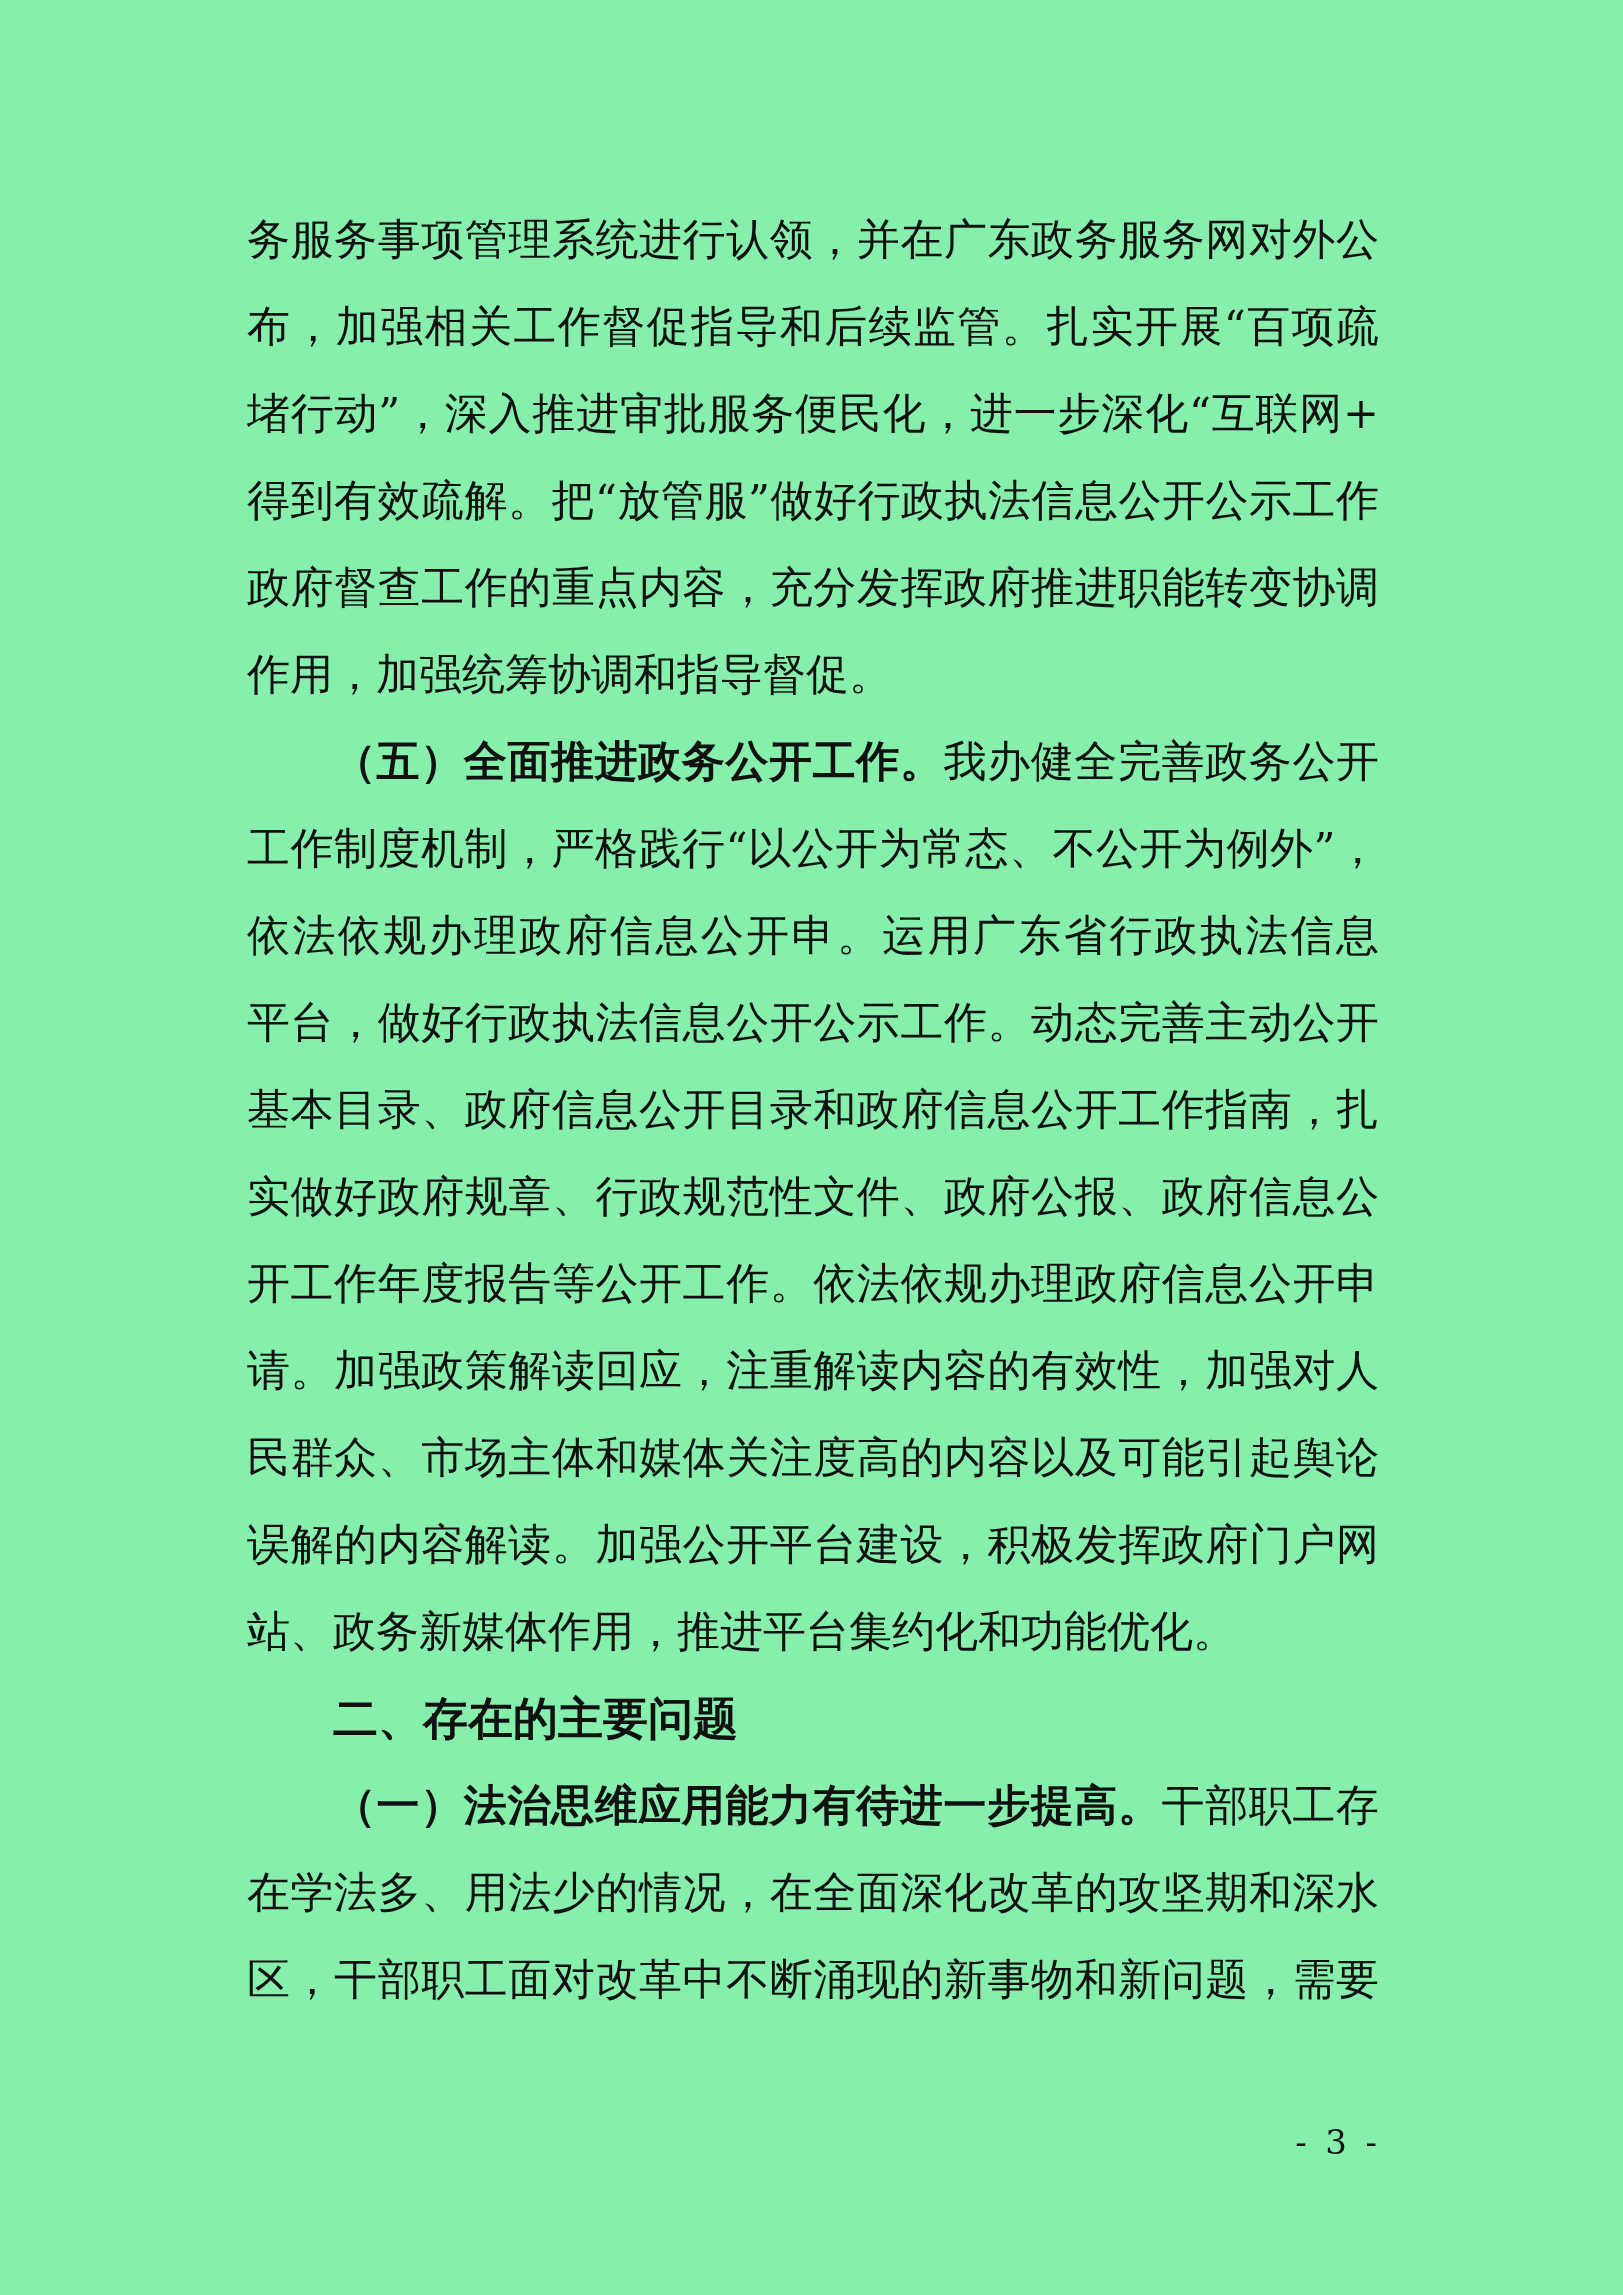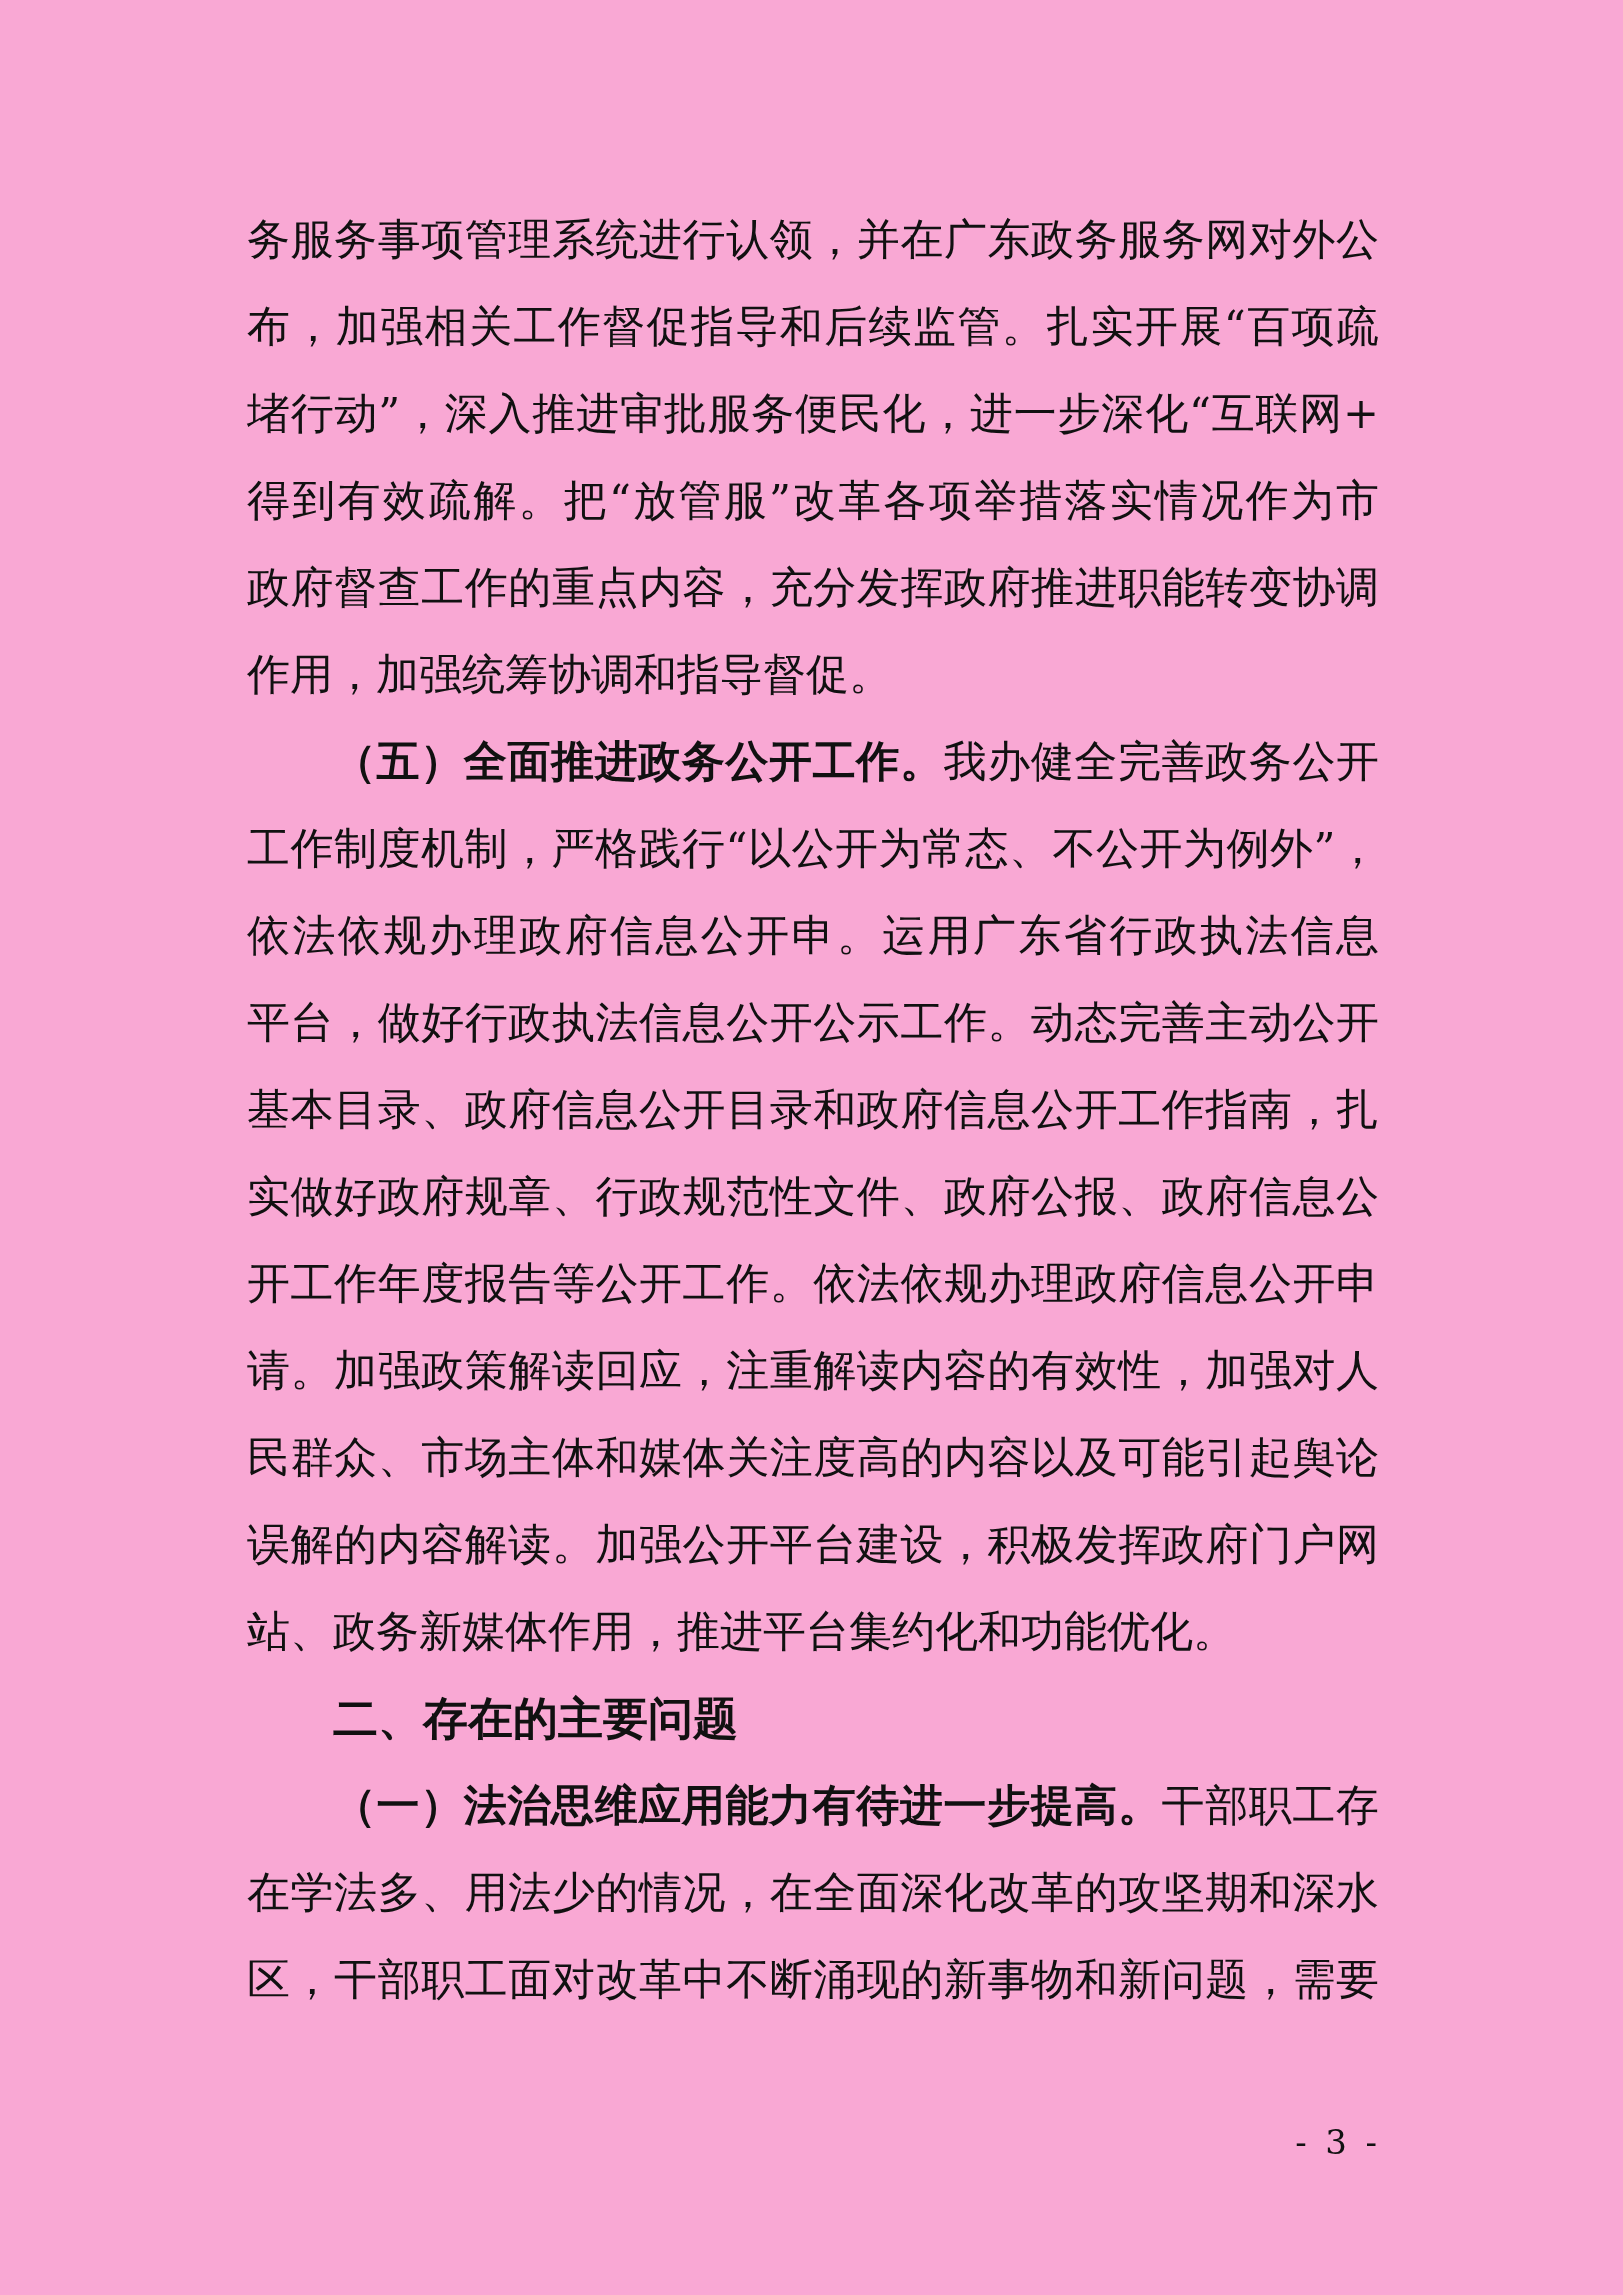--- a/index.html
+++ b/index.html
@@ -4,21 +4,21 @@
 <style>
   html, body {
     margin: 0;
     padding: 0;
     background: #ffffff;
   }
   .page {
     position: relative;
     width: 1623px;
     height: 2295px;
-    background: #f9a8d4;
+    background: #86efac;
     color: #111111;
     font-family: "DejaVu Serif", "Liberation Serif", serif;
     overflow: hidden;
   }
   .text-block {
     position: absolute;
     left: 247px;
     top: 196px;
     width: 1132px;
   }
@@ -58,21 +58,21 @@
   }
 </style>
 </head>
 <body>
 
 <div class="page">
   <div class="text-block">
       <div class="line j"><span>务服务事项管理系统进行认领，并在广东政务服务网对外公</span></div>
       <div class="line j"><span>布，加强相关工作督促指导和后续监管。扎实开展“百项疏</span></div>
       <div class="line j"><span>堵行动”，深入推进审批服务便民化，进一步深化“互联网+</span></div>
-      <div class="line j"><span>得到有效疏解。把“放管服”改革各项举措落实情况作为市</span></div>
+      <div class="line j"><span>得到有效疏解。把“放管服”做好行政执法信息公开公示工作</span></div>
       <div class="line j"><span>政府督查工作的重点内容，充分发挥政府推进职能转变协调</span></div>
       <div class="line"><span>作用，加强统筹协调和指导督促。</span></div>
       <div class="line j indent"><span class="b">（五）全面推进政务公开工作。</span><span>我办健全完善政务公开</span></div>
       <div class="line j"><span>工作制度机制，严格践行“以公开为常态、不公开为例外”，</span></div>
       <div class="line j"><span>依法依规办理政府信息公开申。运用广东省行政执法信息</span></div>
       <div class="line j"><span>平台，做好行政执法信息公开公示工作。动态完善主动公开</span></div>
       <div class="line j"><span>基本目录、政府信息公开目录和政府信息公开工作指南，扎</span></div>
       <div class="line j"><span>实做好政府规章、行政规范性文件、政府公报、政府信息公</span></div>
       <div class="line j"><span>开工作年度报告等公开工作。依法依规办理政府信息公开申</span></div>
       <div class="line j"><span>请。加强政策解读回应，注重解读内容的有效性，加强对人</span></div>

